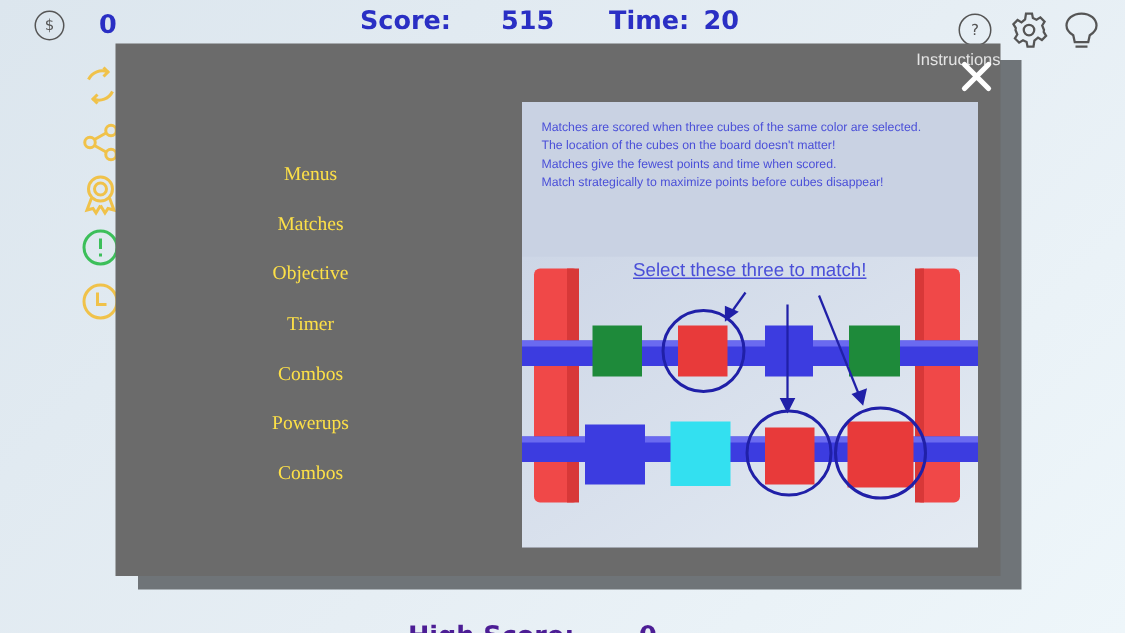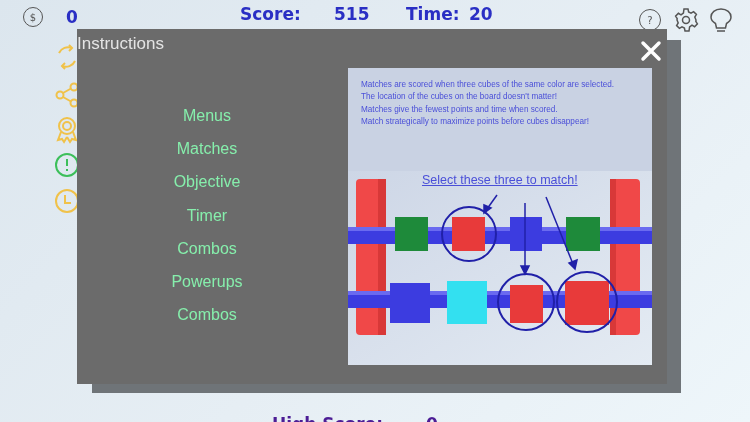--- a/index.html
+++ b/index.html
@@ -10,24 +10,24 @@
   }
   .hud { position:absolute; font-weight:bold; color:#2a2fc4; font-size:17px; font-family:"DejaVu Sans", sans-serif; }
   .circle-icon {
     position:absolute; width:20px; height:20px; border-radius:50%;
     border:1.5px solid #555; color:#555; font-size:10px; display:flex;
     align-items:center; justify-content:center; box-sizing:border-box;
   }
   .side-icon { position:absolute; left:52px; width:30px; height:30px; }
   .shadow-panel { position:absolute; left:92px; top:40px; width:589px; height:353px; background:#6f7478; }
   .panel { position:absolute; left:77px; top:29px; width:590px; height:355px; background:#6b6b6b; }
-  .panel-title { position:absolute; left:0; right:0; top:5px; text-align:left; color:#e4e4e4; font-size:17px; font-family:"Liberation Sans", sans-serif; }
+  .panel-title { position:absolute; left:0; right:0; top:5px; text-align:right; color:#e4e4e4; font-size:11px; font-family:"Liberation Sans", sans-serif; }
   .close-btn { position:absolute; left:562px; top:10px; width:24px; height:24px; cursor:pointer; }
   .menu { position:absolute; left:55px; top:70px; width:150px; }
-  .menu-item { height:33.2px; text-align:center; color:#86efac; font-size:16px; font-family:Liberation Sans, sans-serif; line-height:33px; cursor:pointer; }
+  .menu-item { height:33.2px; text-align:center; color:#fde047; font-size:13px; font-family:Liberation Serif, serif; line-height:33px; cursor:pointer; }
   .imgbox { position:absolute; left:271px; top:39px; width:304px; height:297px; background:#c9d2e3; overflow:hidden; }
   .imgtext { position:absolute; left:13px; top:11px; width:290px; color:#4a4fd8; font-size:8.2px; line-height:12.3px; font-family:Liberation Sans, sans-serif; }
   .scene { position:absolute; left:0; top:103px; width:304px; height:194px; }
   .footer { position:absolute; top:414px; font-weight:bold; color:#4c1d95; font-size:17px; }
 </style>
 </head>
 <body>
 
 <div class="circle-icon" style="left:23px; top:7px;">
   <span>$</span>

